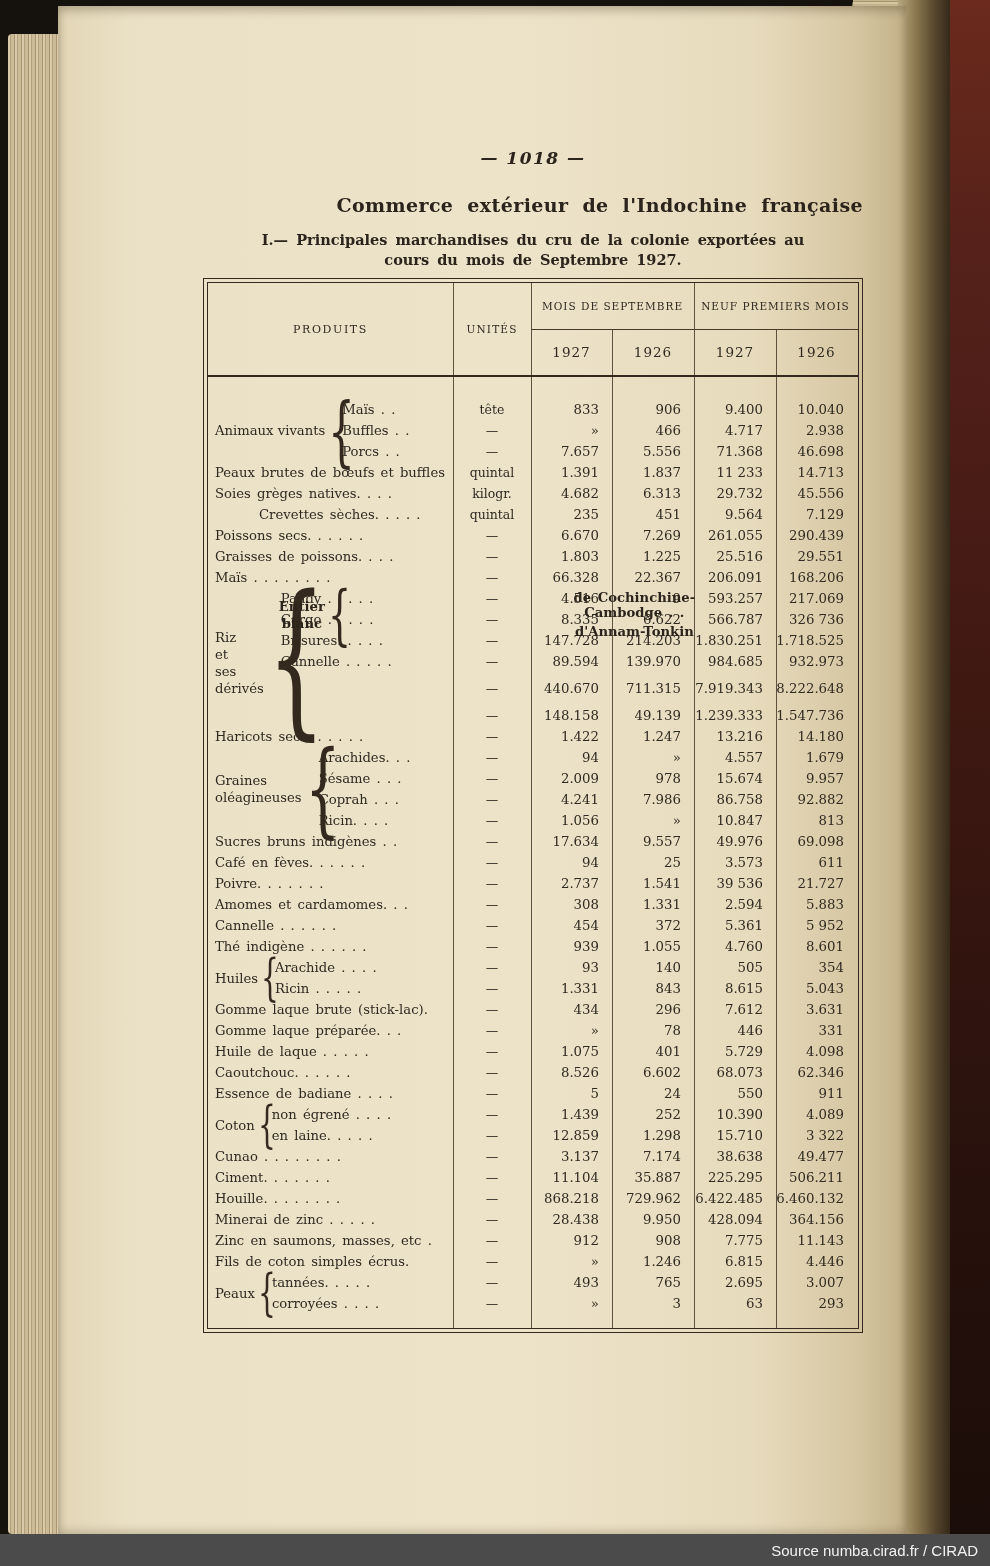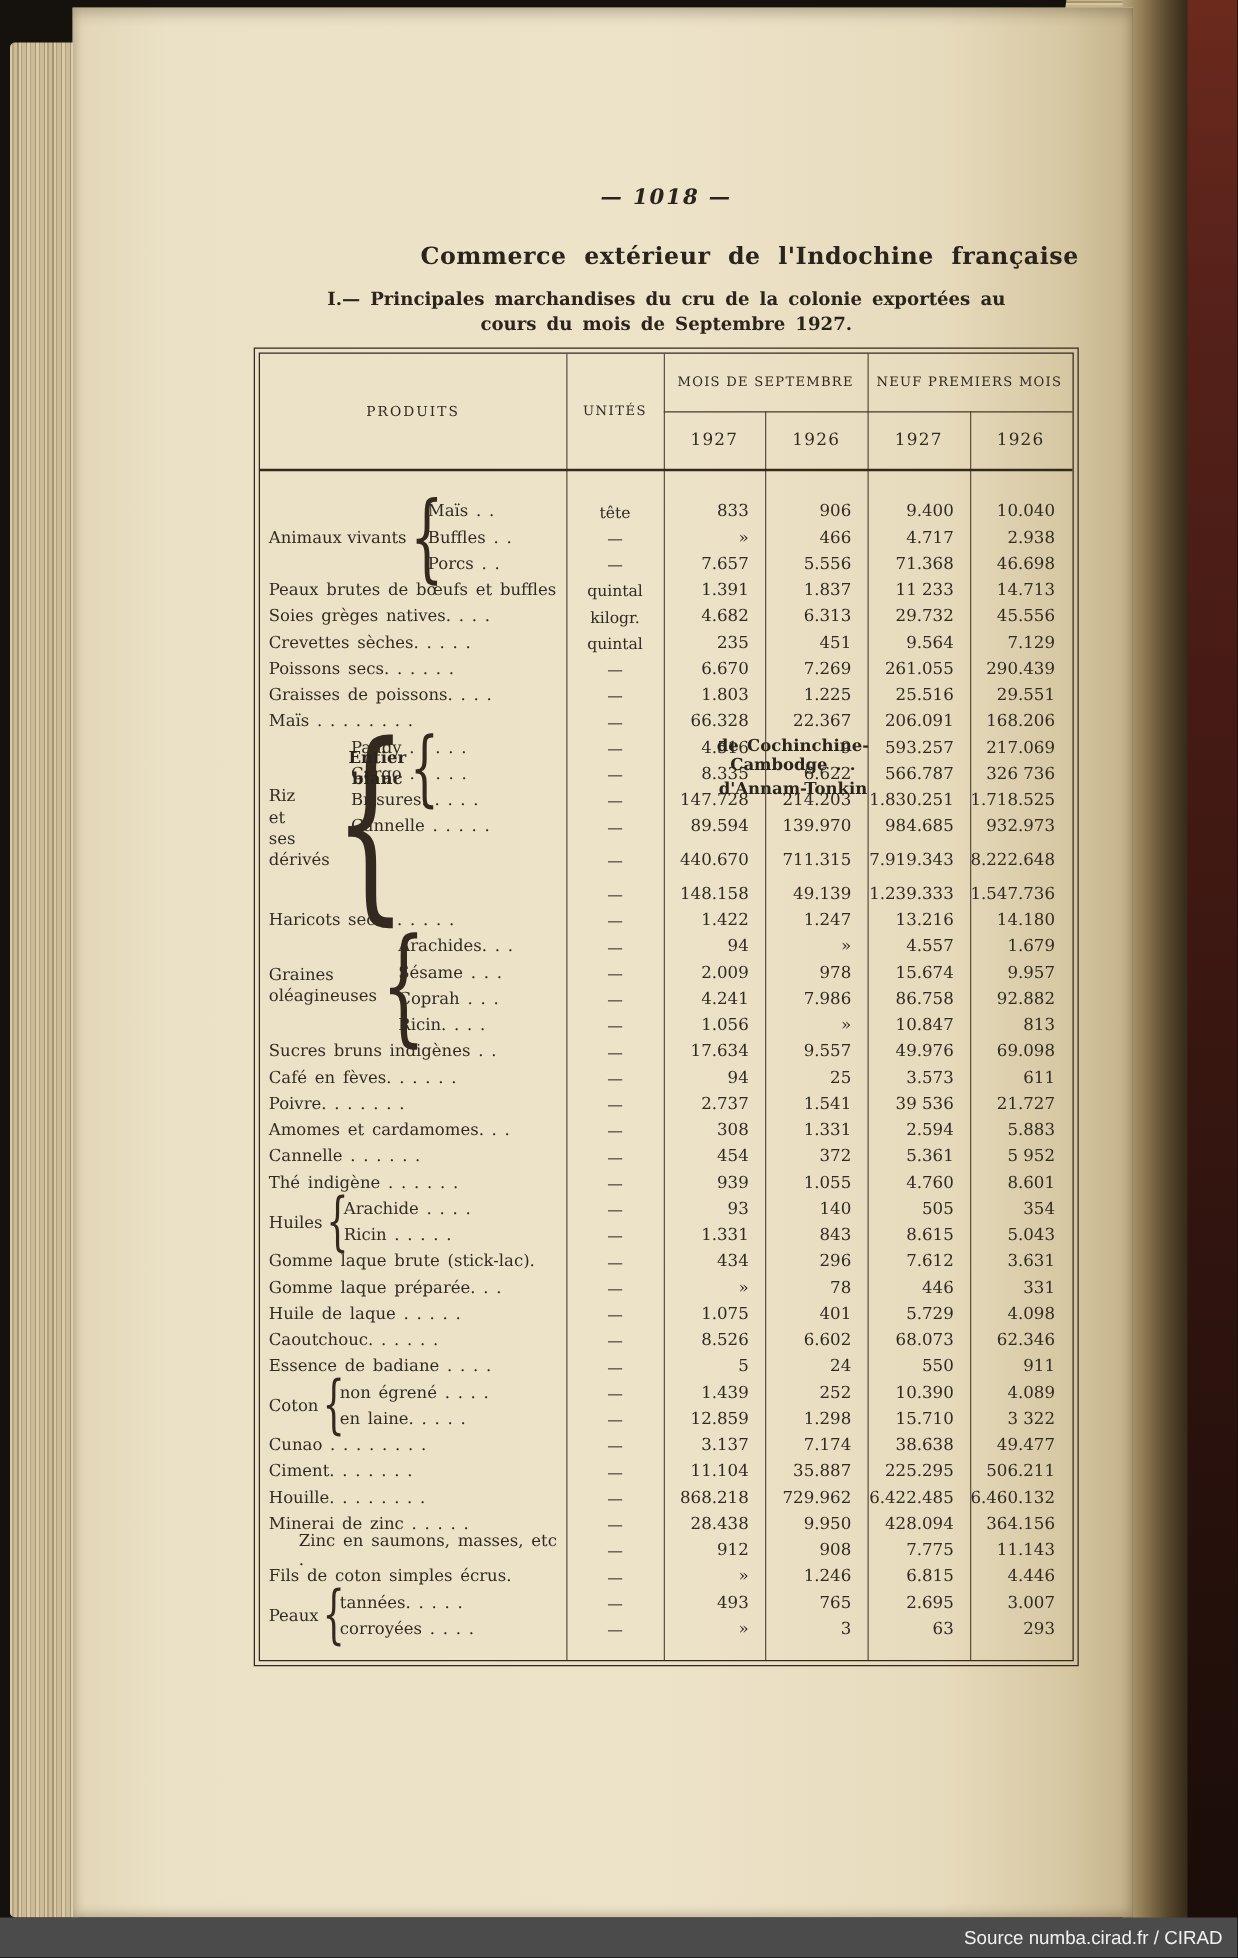--- a/index.html
+++ b/index.html
@@ -187,21 +187,21 @@
                     <div class="vcell v0">4.682</div>
                     <div class="vcell v1">6.313</div>
                     <div class="vcell v2">29.732</div>
                     <div class="vcell v3">45.556</div>
                   </div>
                 </div>
               </div>
               <div class="tline">
                 <div class="pcell">
                   <div class="litem single" style="height: 21px;">
-                    <span class="lbl-line" style="display: block;">Crevettes sèches. . . . .</span>
+                    <span class="lbl-line" style="display: block; margin-left: 44px;">Crevettes sèches. . . . .</span>
                   </div>
                 </div>
                 <div class="rcol">
                   <div class="rrow" style="height: 21px;">
                     <div class="ucell">quintal</div>
                     <div class="vcell v0">235</div>
                     <div class="vcell v1">451</div>
                     <div class="vcell v2">9.564</div>
                     <div class="vcell v3">7.129</div>
                   </div>
@@ -717,21 +717,21 @@
                     <div class="vcell v0">28.438</div>
                     <div class="vcell v1">9.950</div>
                     <div class="vcell v2">428.094</div>
                     <div class="vcell v3">364.156</div>
                   </div>
                 </div>
               </div>
               <div class="tline">
                 <div class="pcell">
                   <div class="litem single" style="height: 21px;">
-                    <span class="lbl-line" style="display: block; margin-left: 24px;">Zinc en saumons, masses, etc .</span>
+                    <span class="lbl-line" style="display: block;">Zinc en saumons, masses, etc .</span>
                   </div>
                 </div>
                 <div class="rcol">
                   <div class="rrow" style="height: 21px;">
                     <div class="ucell">—</div>
                     <div class="vcell v0">912</div>
                     <div class="vcell v1">908</div>
                     <div class="vcell v2">7.775</div>
                     <div class="vcell v3">11.143</div>
                   </div>

